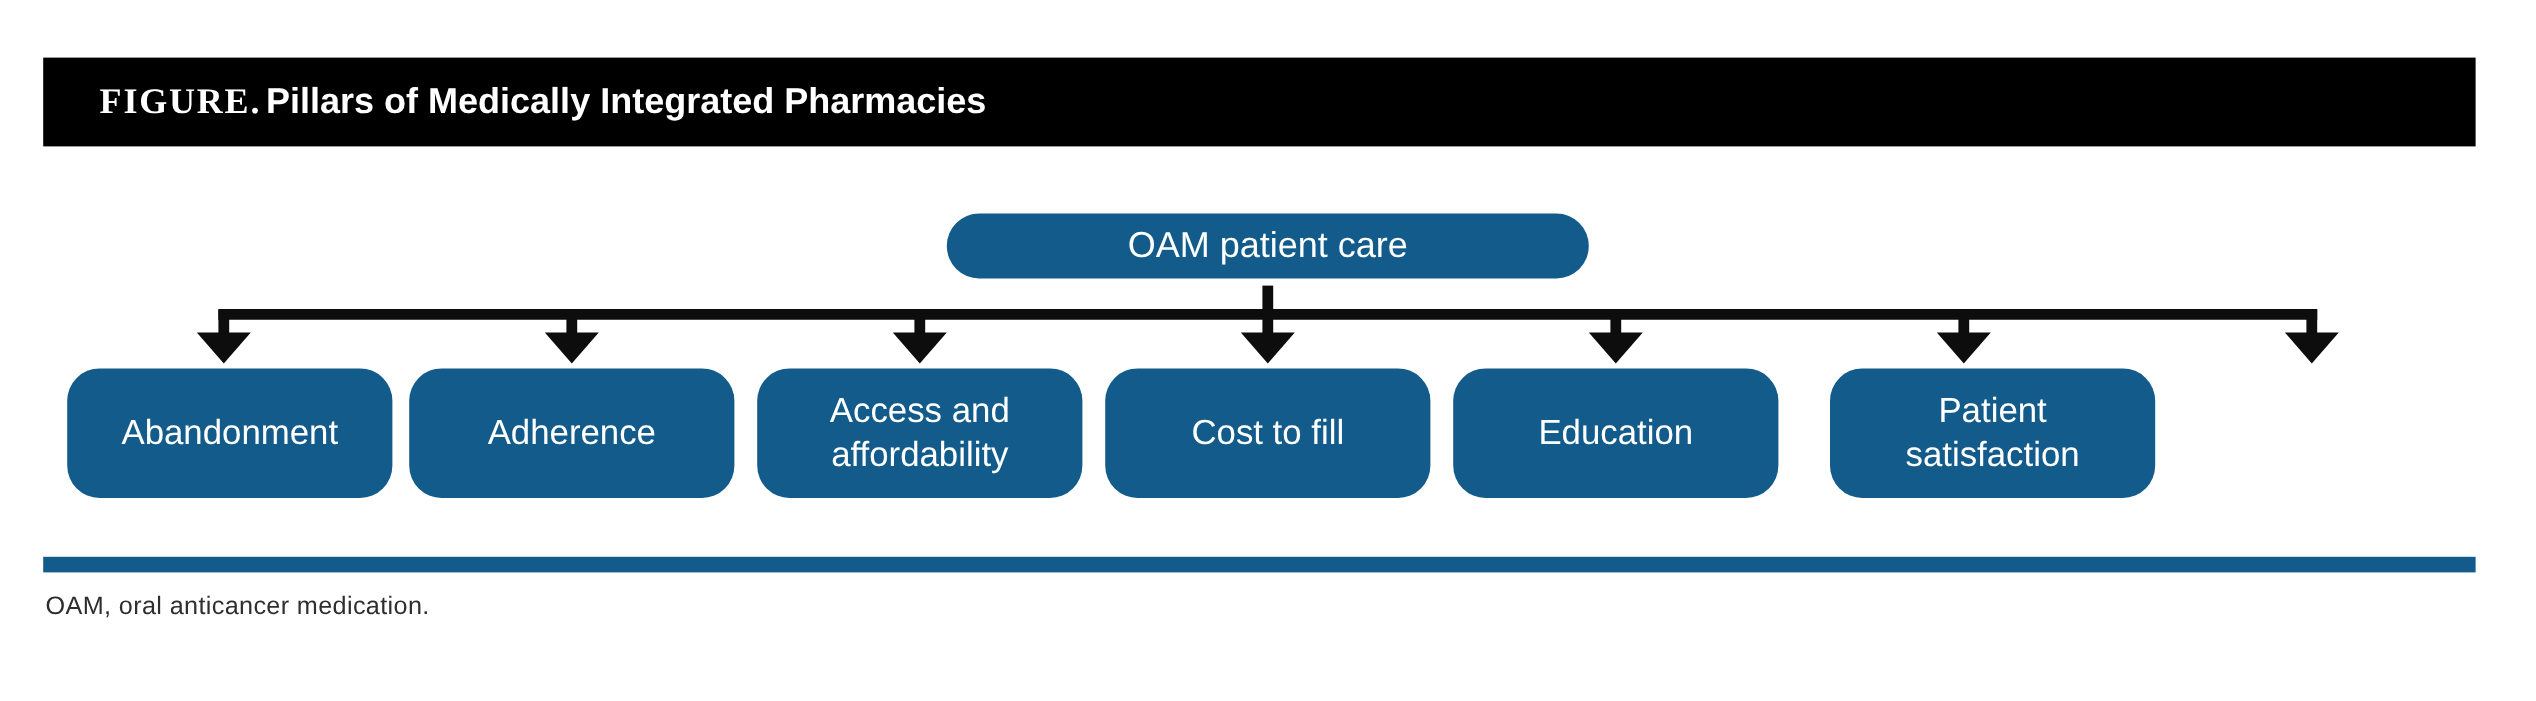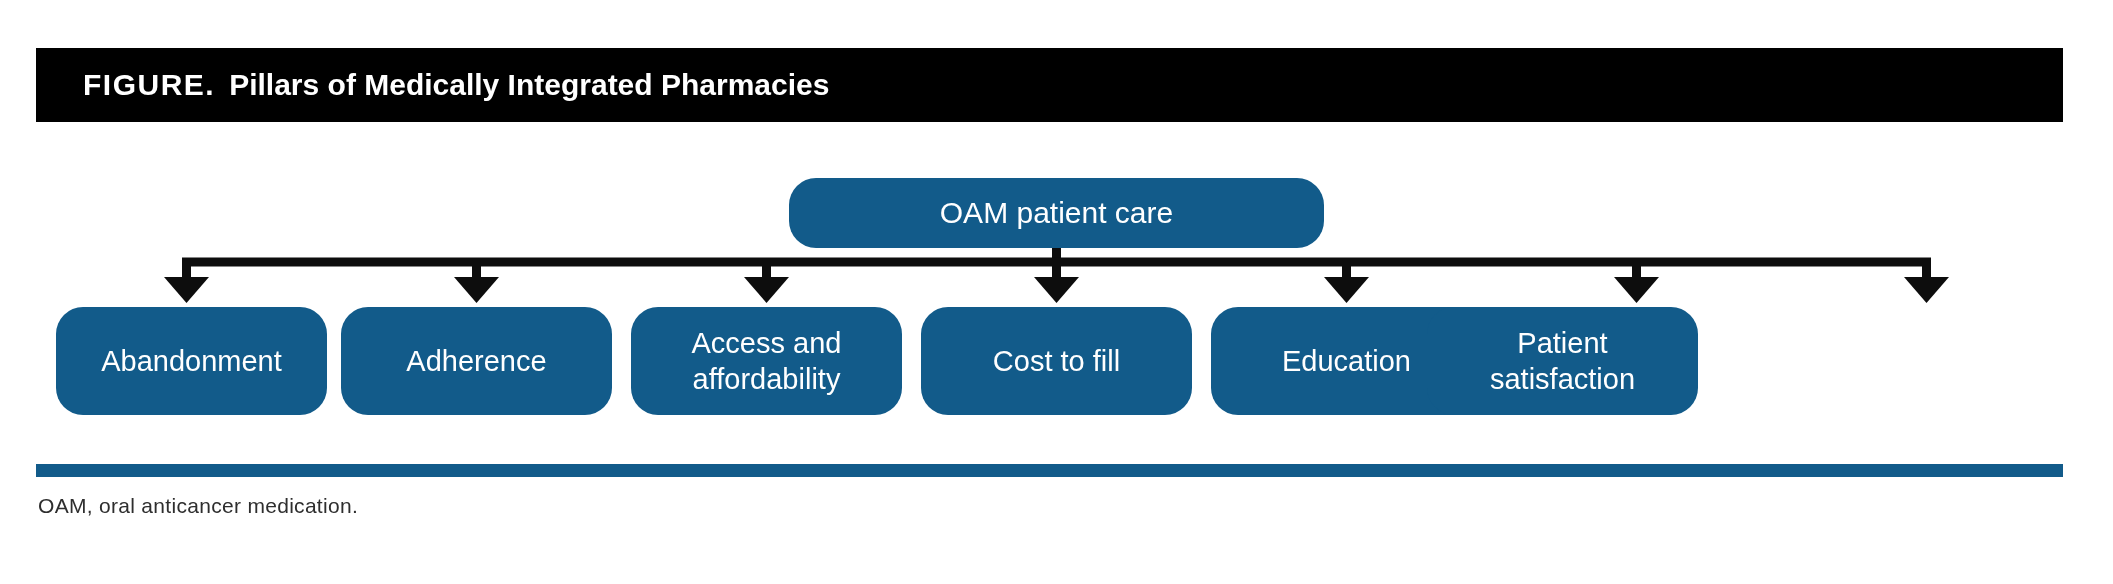--- a/index.html
+++ b/index.html
@@ -28,22 +28,23 @@
     display:flex;
     align-items:center;
     padding-left:47px;
     color:#ffffff;
     font-size:30px;
     line-height:1;
   }
   .figure-bar .fig-label{
     font-weight:bold;
     letter-spacing:1.5px;
-    margin-right:14px;
+    margin-right:4px;
     white-space:nowrap;
+    font-family:Liberation Serif, serif;
   }
   .figure-bar .fig-title{
     font-weight:bold;
     white-space:nowrap;
   }
   
   .connectors{
     position:absolute;
     left:0; top:0;
     width:2113px; height:584px;
@@ -57,32 +58,32 @@
     background:var(--box-blue);
     color:#ffffff;
     display:flex;
     align-items:center;
     justify-content:center;
     text-align:center;
     border-radius:27px;
   }
   .root-node{
     left:789px; top:178px;
-    width:535px; height:70px;
+    width:535px; height:54px;
     font-size:30px;
   }
   .pillar{
     top:307px;
     width:271px; height:108px;
     font-size:29px;
     line-height:1.25;
     padding:0 16px;
   }
   .p0{left:56px;} .p1{left:341px;} .p2{left:631px;}
-  .p3{left:921px;} .p4{left:1211px;align-items:center;} .p5{left:1427px;text-align:center;}
+  .p3{left:921px;} .p4{left:1211px;align-items:center;} .p5{left:1525px;text-align:center;}
   .p6{left:1791px;}
   
   .bottom-rule{
     position:absolute;
     left:36px; top:464px;
     width:2027px; height:13px;
     background:var(--divider-blue);
   }
   .footnote{
     position:absolute;

